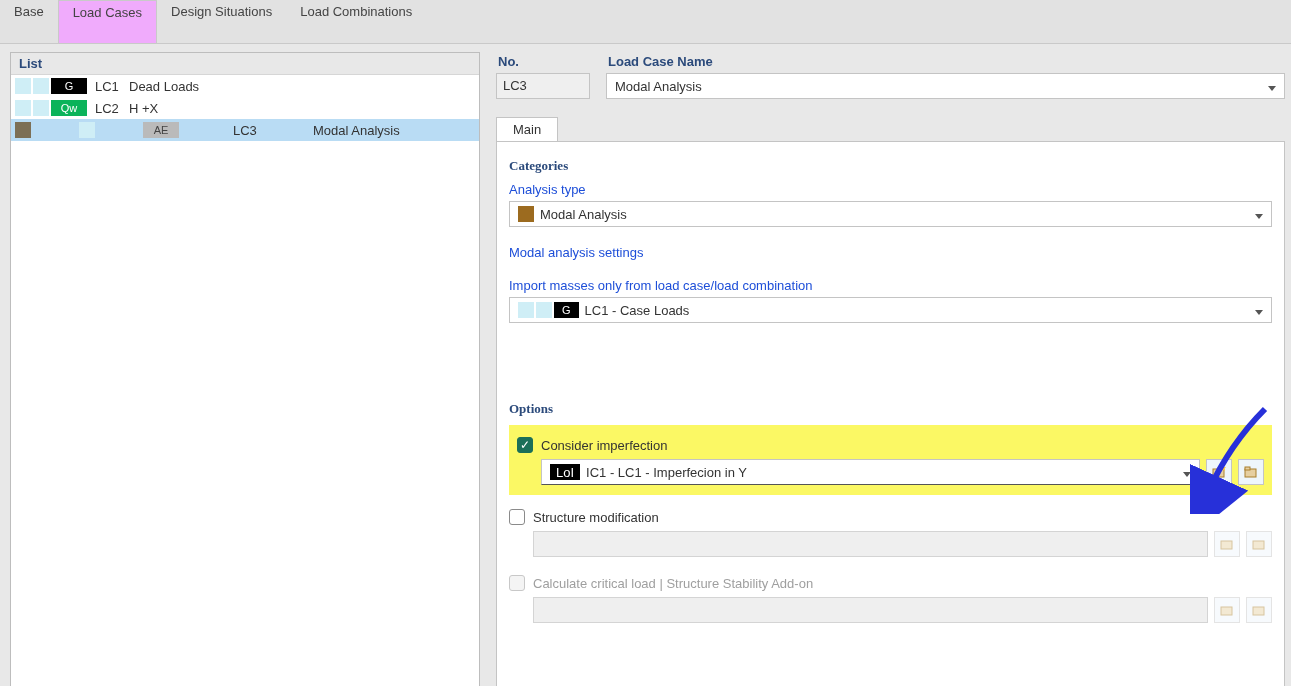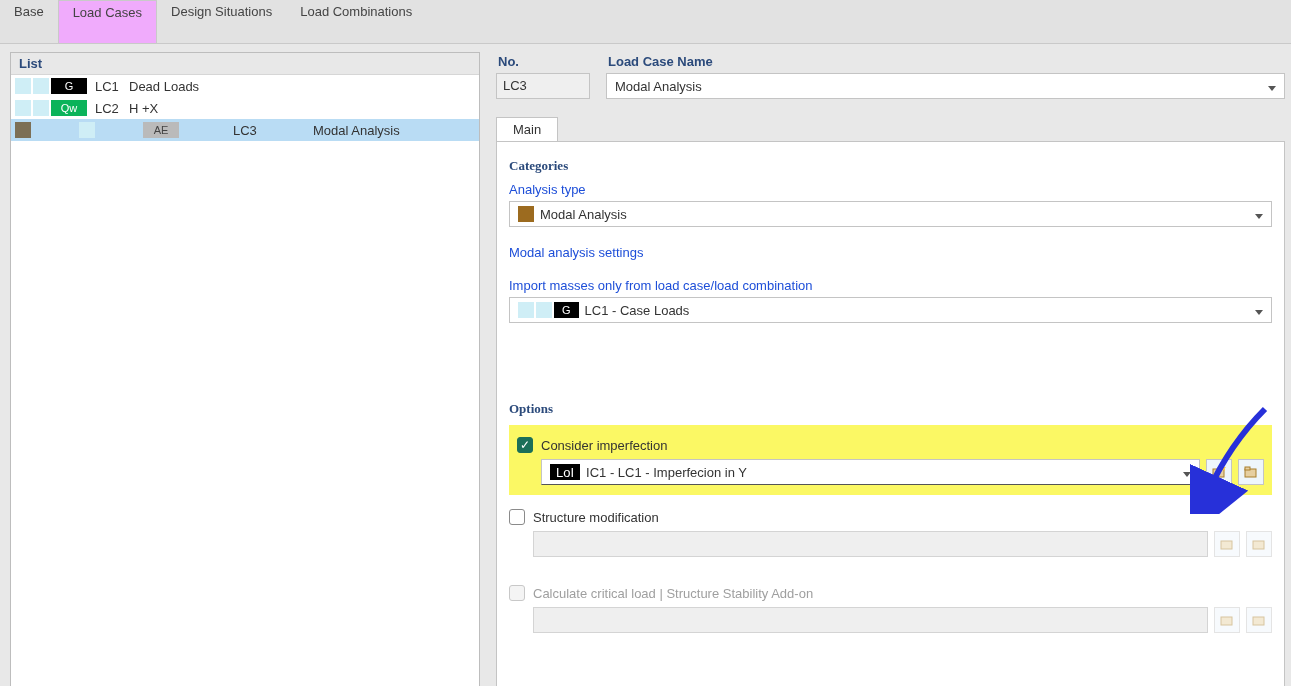--- a/index.html
+++ b/index.html
@@ -194,21 +194,21 @@
               <rect x="2" y="5" width="11" height="8" fill="#e6cfa0" stroke="#a87f2d"></rect>
             </svg>
           </div>
         <div class="iconbtn" style="opacity:.45">
             <svg viewBox="0 0 16 16">
               <rect x="2" y="5" width="11" height="8" fill="#e6cfa0" stroke="#a87f2d"></rect>
             </svg>
           </div>
       </div>
 
-      <div class="chk-row" style="margin-top:28px">
+      <div class="chk-row" style="margin-top:18px">
         <span class="checkbox disabled"></span>
         <span class="field-lbl disabled" style="margin:0">Calculate critical load | Structure Stability Add-on</span>
       </div>
       <div class="row-with-btns">
         <div class="sel-disabled" style="margin-left:24px"></div>
         <div class="iconbtn" style="opacity:.45">
             <svg viewBox="0 0 16 16">
               <rect x="2" y="5" width="11" height="8" fill="#e6cfa0" stroke="#a87f2d"></rect>
             </svg>
           </div>

